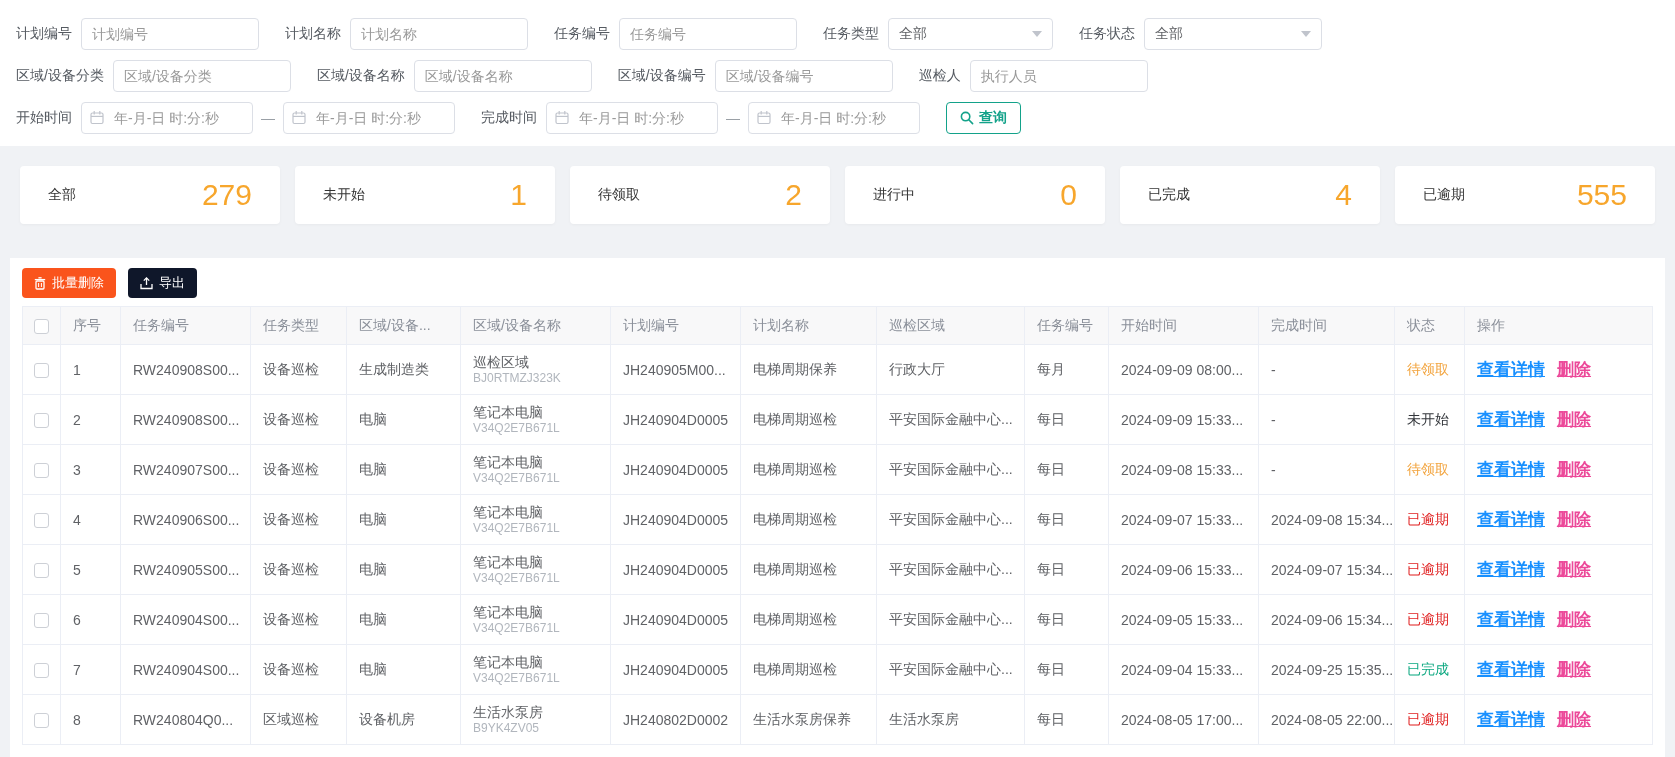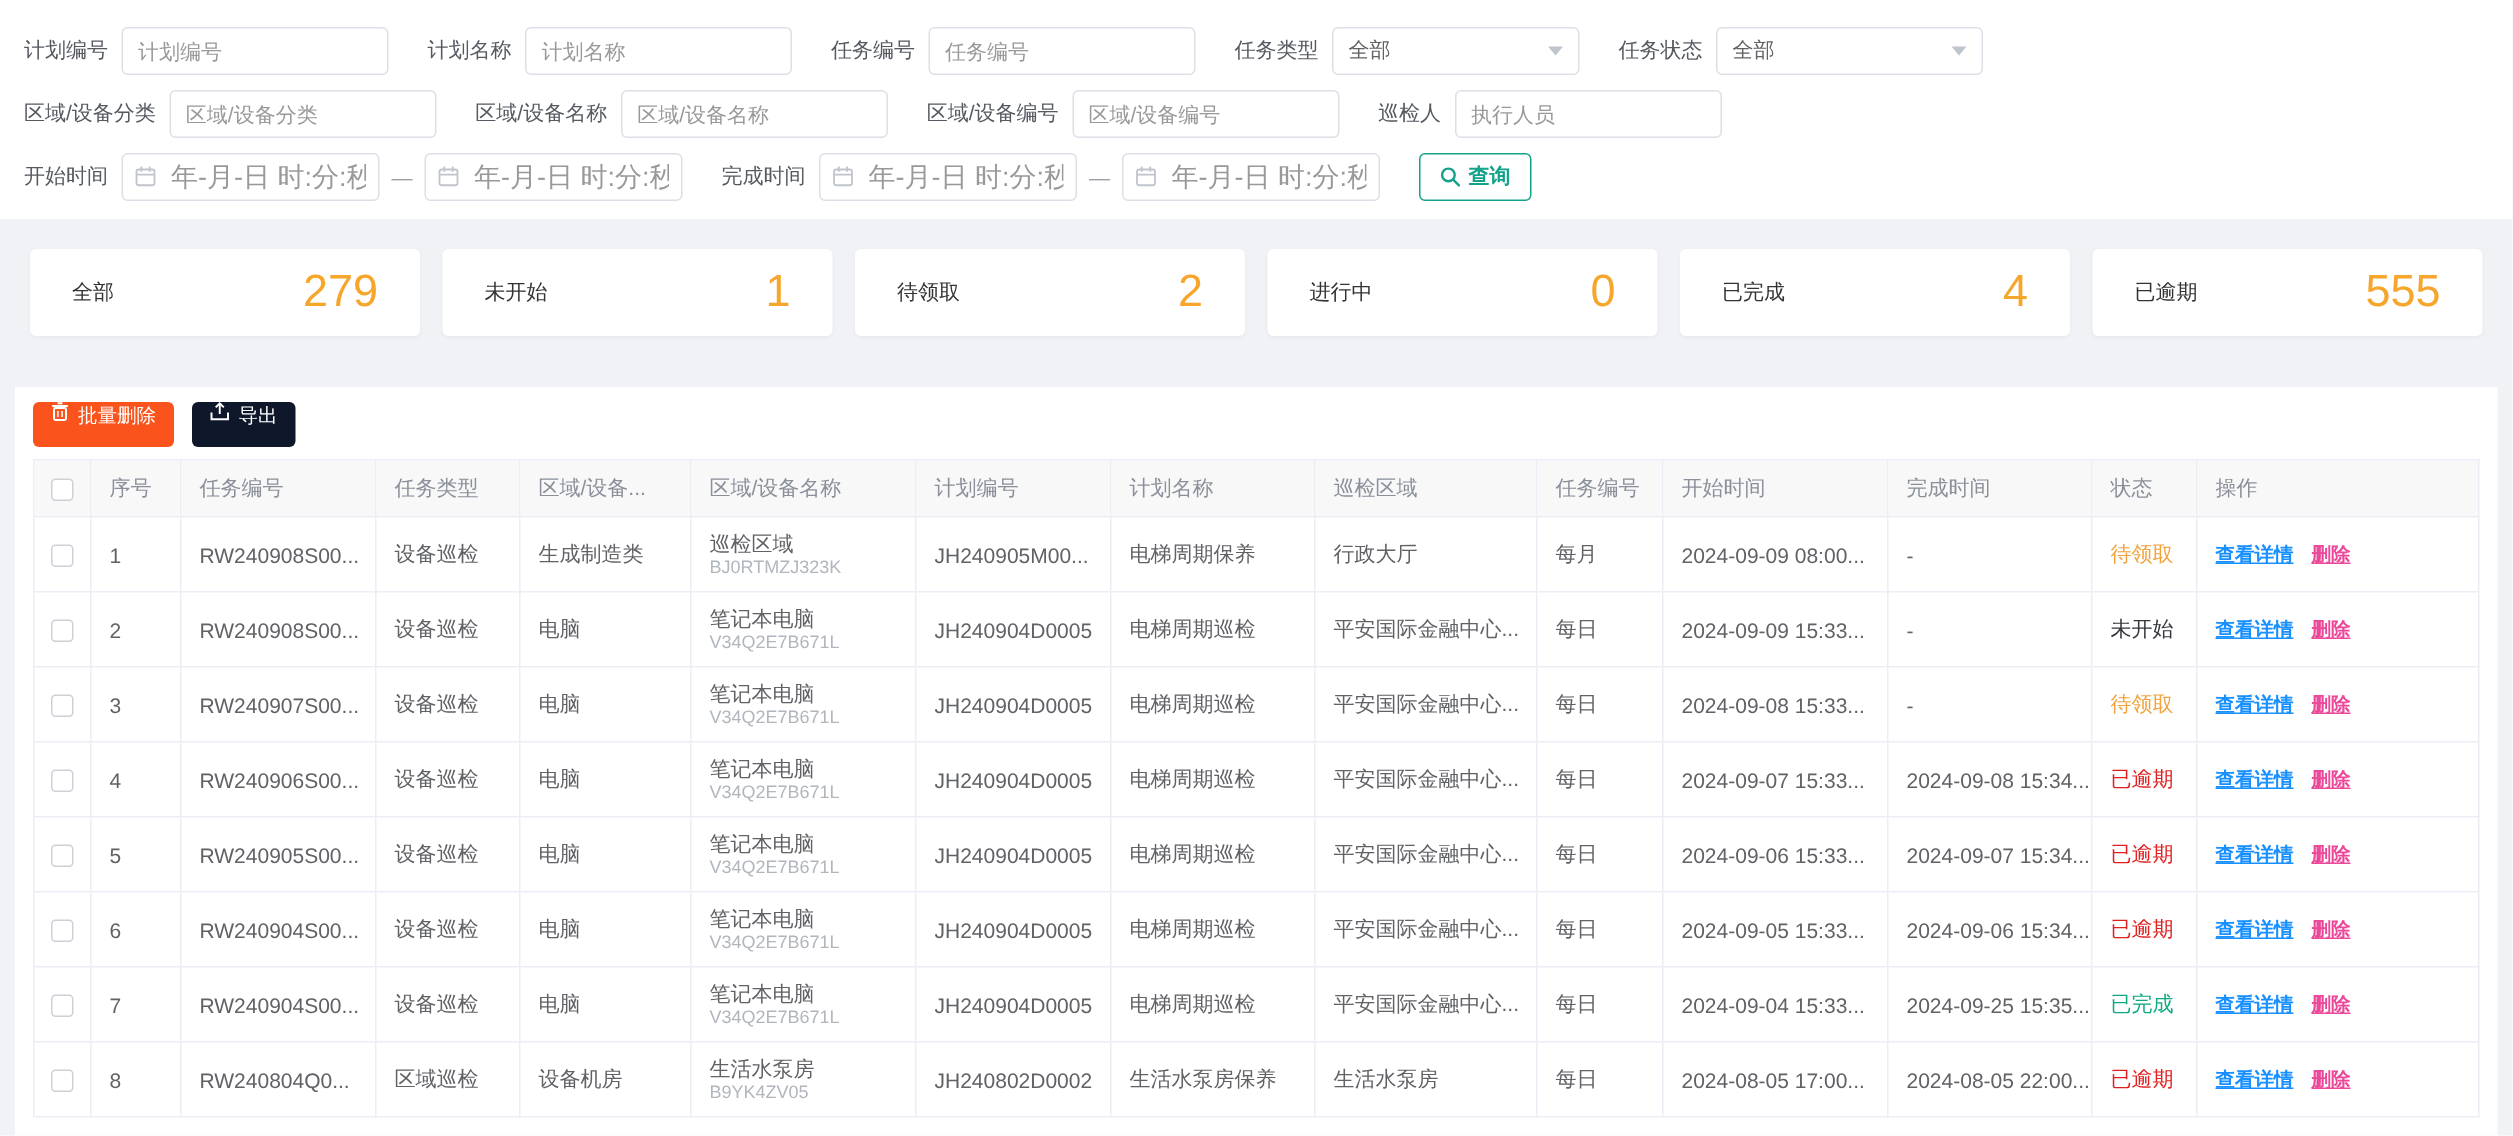--- a/index.html
+++ b/index.html
@@ -27,21 +27,21 @@
     height: 32px; width: 165px; border: 1px solid #dcdfe6; border-radius: 4px;
     padding: 0 10px; display: flex; align-items: center; justify-content: space-between;
     color: #606266; background: #fff; cursor: pointer;
   }
   .f-select.wide { width: 178px; }
   .chev { width: 0; height: 0; border-left: 5px solid transparent;
     border-right: 5px solid transparent; border-top: 6px solid #c0c4cc; }
   .date-wrap { position: relative; margin-right: 0; }
   .date-input {
     height: 32px; width: 172px; border: 1px solid #dcdfe6; border-radius: 4px;
-    padding: 0 8px 0 32px; font-size: 18px; color: #606266; outline: none;
+    padding: 0 8px 0 32px; font-size: 14px; color: #606266; outline: none;
     font-family: "Liberation Sans", sans-serif; background: #fff;
   }
   .date-input::placeholder { color: #999; }
   .cal-icon { position: absolute; left: 9px; top: 8px; }
   .range-dash { color: #9aa0a6; margin: 0 8px; }
   .search-btn {
     height: 32px; margin-left: 26px; padding: 0 13px; background: #fff;
     border: 1px solid #13a28a; border-radius: 4px; color: #13a28a;
     font-size: 14px; font-weight: 700; display: inline-flex; align-items: center;
     gap: 5px; cursor: pointer; font-family: "Liberation Sans", sans-serif;
@@ -54,40 +54,40 @@
     display: flex; align-items: center; justify-content: space-between;
     padding: 0 28px; box-shadow: 0 1px 3px rgba(0,0,0,0.04); cursor: pointer;
   }
   .stat-label { color: #333; font-size: 14px; }
   .stat-value { color: #f7a62c; font-size: 30px; }
 
   
   .main-panel { background: #fff; margin: 34px 10px 0; padding: 10px 12px 0; min-height: 520px; }
   .toolbar { display: flex; gap: 12px; margin-bottom: 8px; }
   .btn { height: 30px; border: none; border-radius: 4px; color: #fff; font-size: 13px;
-    padding: 0 12px; display: inline-flex; align-items: flex-start; gap: 6px; cursor: pointer;
+    padding: 0 12px; display: inline-flex; align-items: center; gap: 6px; cursor: pointer;
     font-family: "Liberation Sans", sans-serif; }
   .btn-danger { background: #fa541c; }
   .btn-primary { background: #0f172a; }
 
   table { width: 100%; border-collapse: collapse; table-layout: fixed; }
   th, td { border: 1px solid #ebeef5; font-weight: 400; overflow: hidden; white-space: nowrap; }
   thead th { background: #f8f8f9; height: 38px; text-align: left; padding: 0 12px; color: #8a8f99; }
   tbody td { height: 50px; padding: 0 12px; color: #606266; background: #fff; }
   td.c-cb, th.c-cb { text-align: center; padding: 0; }
   .cb { display: inline-block; width: 15px; height: 15px; border: 1px solid #cdd0d6;
     border-radius: 3px; background: #fff; vertical-align: middle; cursor: pointer; }
   .nm { line-height: 17px; color: #606266; }
   .cd { line-height: 15px; color: #b1b6bd; font-size: 12px; }
   .st { font-size: 14px; }
   .st-pending { color: #f2a33c; }
   .st-notstart { color: #33363b; }
   .st-overdue { color: #e01f1f; }
   .st-done { color: #0fa982; }
-  .lnk { text-decoration: underline; cursor: pointer; font-weight: 700; font-size: 13px; }
+  .lnk { text-decoration: underline; cursor: pointer; font-weight: 700; font-size: 17px; }
   .lnk.view { color: #1890ff; margin-right: 12px; }
   .lnk.del { color: #ec4899; }
 </style>
 </head>
 <body>
 
 <div class="filter-panel">
   <div class="f-row">
     <div class="f-item">
       <span class="f-label">计划编号</span>

